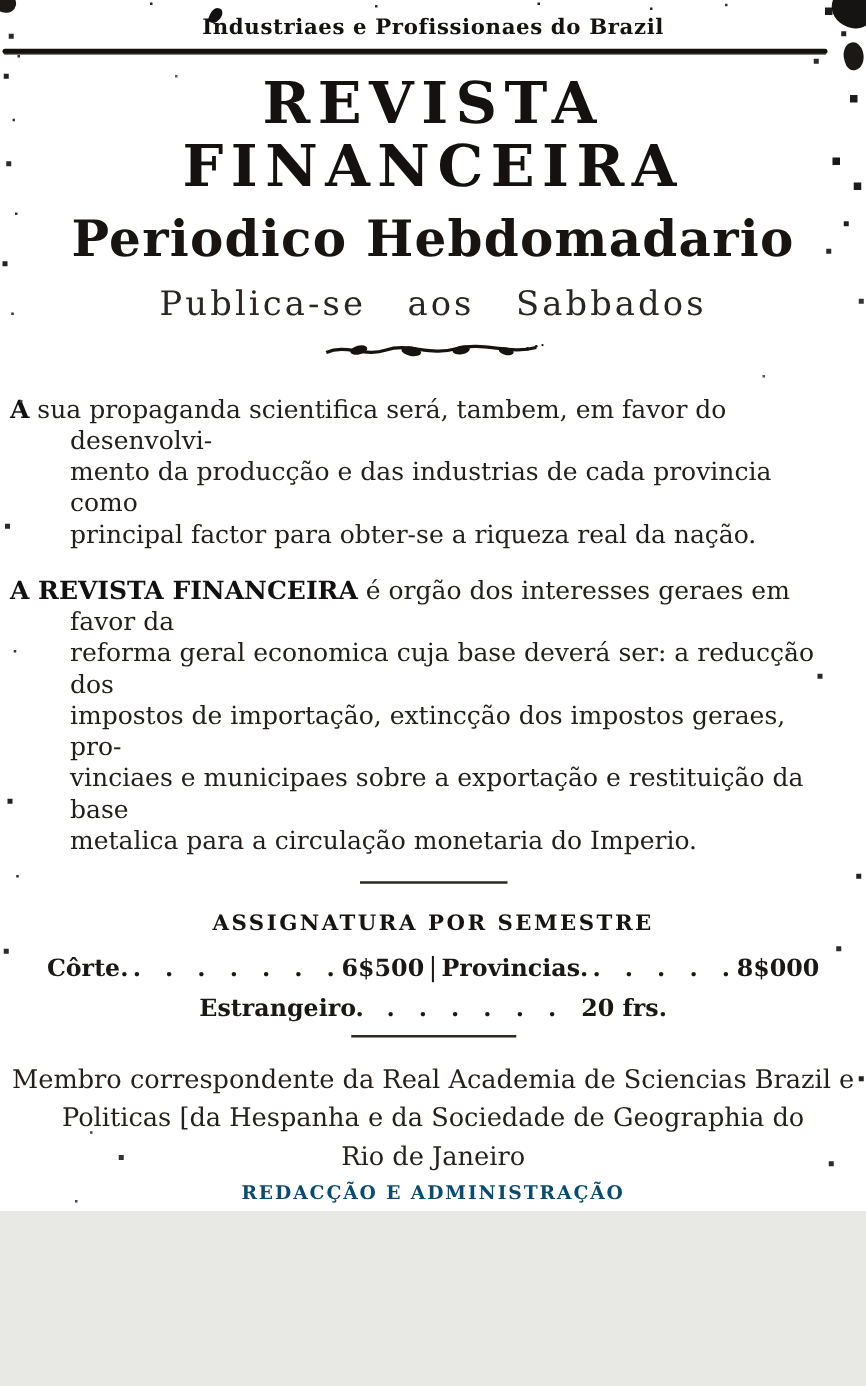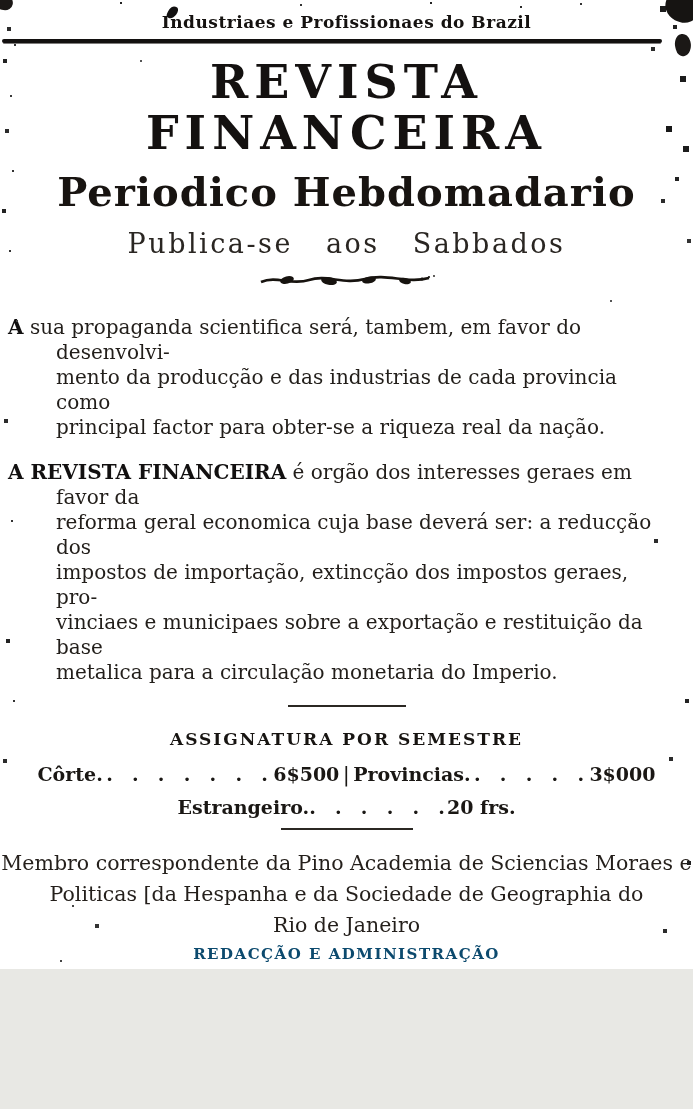--- a/index.html
+++ b/index.html
@@ -33,21 +33,21 @@
   .para b{font-weight:bold;color:#121010;}
   .para + .para{margin-top:1px;}
   .divider{height:2px;background:#2b2823;margin:8px auto 0;}
   .div1{width:118px;}
   .div2{width:132px;margin-top:10px;}
 
   
   .sub-heading{margin-top:22px;font-size:17px;font-weight:bold;letter-spacing:2px;color:#171411;}
   .price-row{margin-top:13px;display:flex;justify-content:space-between;align-items:baseline;
              width:618px;margin-left:auto;margin-right:auto;font-size:19px;font-weight:bold;color:#1a1714;}
-  .price-row2{margin-top:10px;display:flex;justify-content:center;align-items:baseline;
+  .price-row2{margin-top:10px;display:flex;justify-content:center;gap:18px;align-items:baseline;
               font-size:19px;font-weight:bold;color:#1a1714;}
   .dots{white-space:pre;letter-spacing:2px;font-weight:bold;}
   .pipe{font-weight:normal;font-size:21px;}
 
   
   .editor-row{margin-top:26px;display:flex;justify-content:center;align-items:baseline;}
   .editor-role{display:inline-block;font-size:44px;font-weight:bold;letter-spacing:1px;
                transform:scaleX(.70);transform-origin:center;color:#16120f;
                margin:0 -48px;position:relative;line-height:1;}
   .editor-role::after{content:"";position:absolute;left:56%;right:-4px;bottom:-5px;height:3px;background:#14110e;}
@@ -129,31 +129,31 @@
   <div class="divider div1"></div>
 
   <div class="sub-heading center">ASSIGNATURA POR SEMESTRE</div>
   <div class="price-row">
     <span>Côrte.</span>
     <span class="dots">.  .  .  .  .  .  .</span>
     <span>6$500</span>
     <span class="pipe">|</span>
     <span>Provincias.</span>
     <span class="dots">.  .  .  .  .</span>
-    <span>3$000</span>
+    <span>8$000</span>
   </div>
   <div class="price-row2">
     <span>Estrangeiro.</span>
     <span class="dots">.  .  .  .  .  .</span>
     <span>20 frs.</span>
   </div>
 
   <div class="divider div2"></div>
 
-  <div class="credentials center">Membro correspondente da Pino Academia de Sciencias Moraes e
+  <div class="credentials center">Membro correspondente da Real Academia de Sciencias Brazil e
 Politicas [da Hespanha e da Sociedade de Geographia do
 Rio de Janeiro</div>
 
   <div class="section-heading center">REDACÇÃO E ADMINISTRAÇÃO</div>
 
   <div class="address-wrap">
     <div class="ink-dash"></div>
     <div class="address center">26 Rua d'Alfandega 26</div>
   </div>
 

